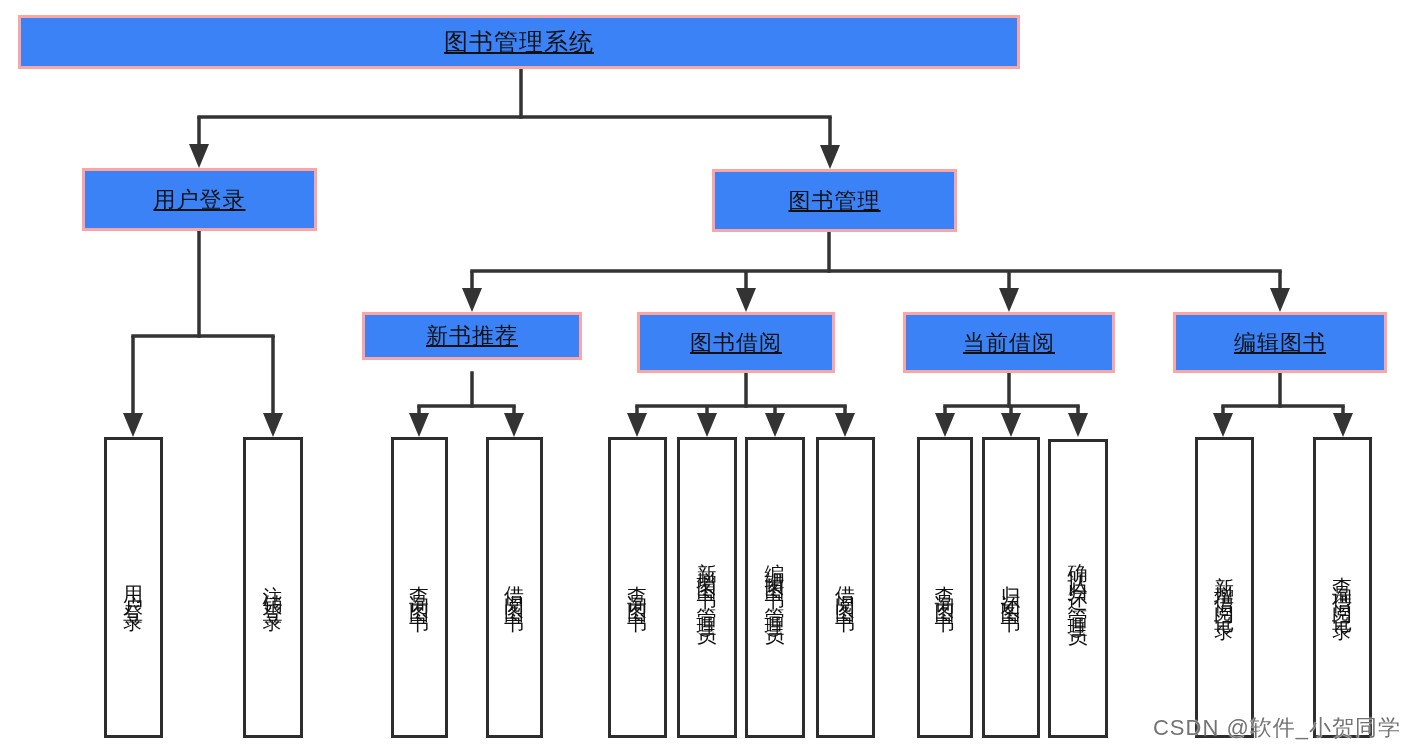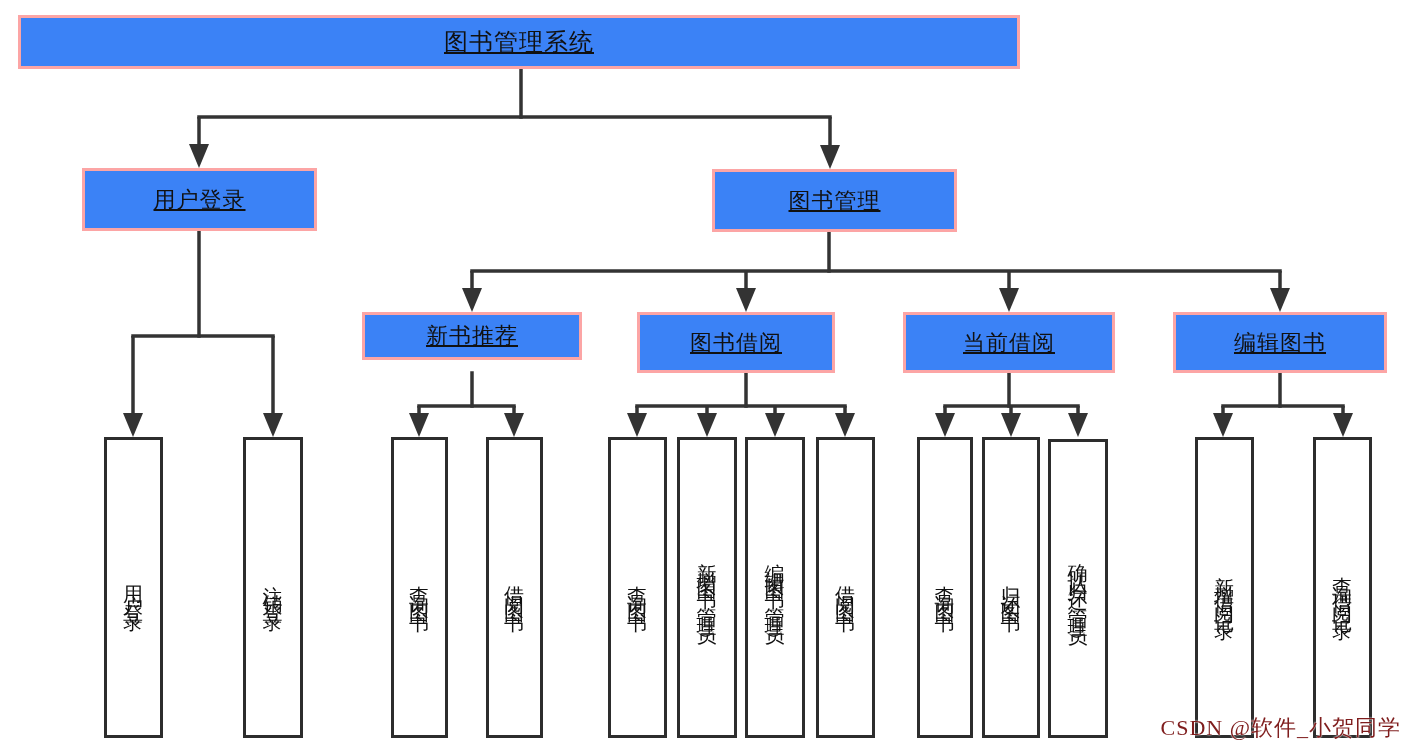--- a/index.html
+++ b/index.html
@@ -49,25 +49,24 @@
     letter-spacing: 9px;
     line-height: 1;
     white-space: nowrap;
   }
   .watermark {
     position: absolute;
     right: 4px;
     bottom: 4px;
     z-index: 5;
     font-size: 22px;
-    color: #7f1d1d;
+    color: #737373;
     text-shadow: 0 0 2px #ffffff, 0 0 1px #ffffff;
     letter-spacing: 1px;
     pointer-events: none;
-    font-family: Liberation Serif, serif;
   }
 </style>
 </head>
 <body>
 
 <div class="canvas">
 
   <svg class="connectors" id="connectors" viewBox="0 0 1405 747" xmlns="http://www.w3.org/2000/svg">
       <line x1="521" y1="69" x2="521" y2="117" stroke="#333333" stroke-width="3.5" stroke-linecap="square"></line>
       <line x1="199" y1="117" x2="830" y2="117" stroke="#333333" stroke-width="3.5" stroke-linecap="square"></line>

